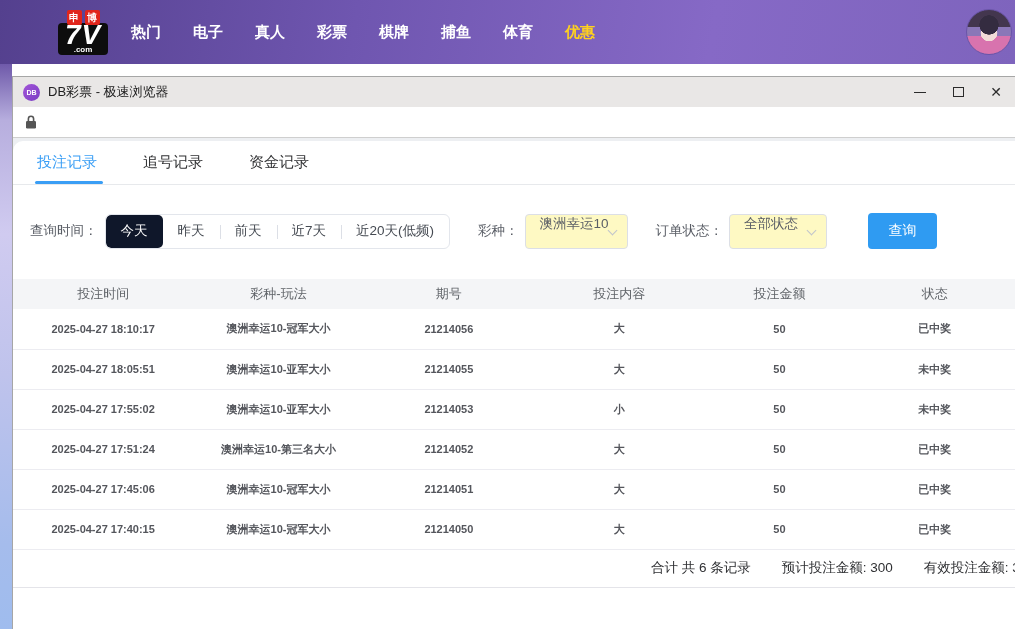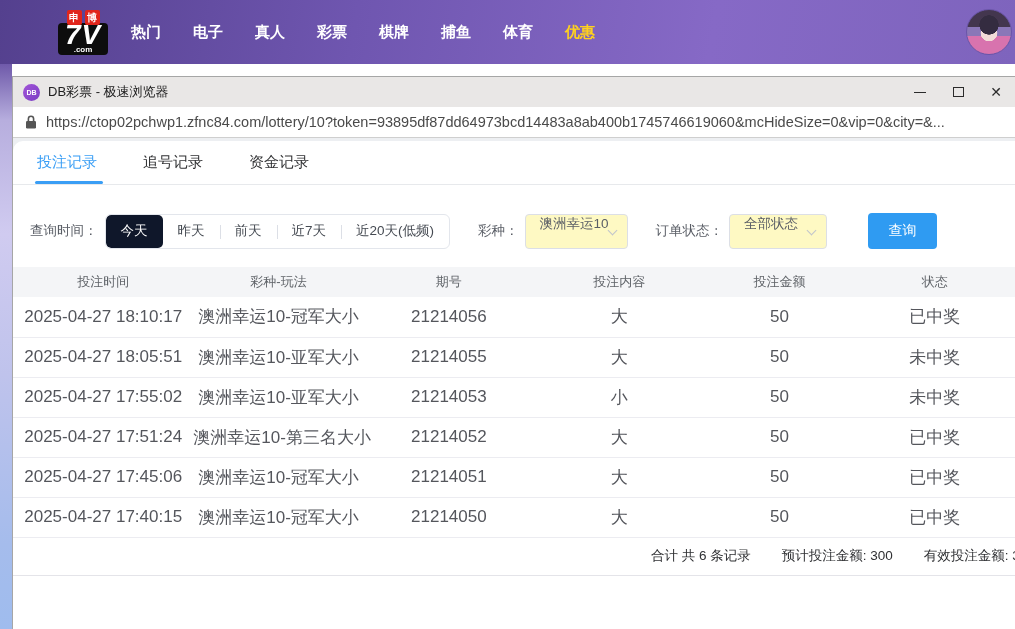--- a/index.html
+++ b/index.html
@@ -67,23 +67,23 @@
   .range-btn.sep::before { content:""; position:absolute; left:0; top:10px; height:14px; border-left:1px solid #dcdfe6; }
   .range-btn.active { background:#0f172a; color:#fff; border-radius:5px; }
   .select { position:relative; display:flex; align-items:flex-start; height:35px; border:1px solid #dcdfe6; border-radius:4px;
     background:#fef9c3; padding:0 30px 0 14px; font-size:13.5px; color:#5a5e66; cursor:pointer; white-space:nowrap; }
   .chev { position:absolute; right:11px; top:12px; width:7px; height:7px;
     border-right:1.6px solid #c0c4cc; border-bottom:1.6px solid #c0c4cc; transform:rotate(45deg); }
   .query-btn { margin-left:41px; width:69px; height:36px; background:#2f9bf2; color:#fff; font-size:14px;
     border:none; border-radius:4px; cursor:pointer; }
 
   
-  table.bets { width:100%; border-collapse:collapse; margin-top:18px; table-layout:fixed; }
+  table.bets { width:100%; border-collapse:collapse; margin-top:30px; table-layout:fixed; }
   table.bets th { height:30px; background:#f4f5f7; font-weight:normal; font-size:13px; color:#5f6368; text-align:center; }
-  table.bets td { height:40px; font-size:17px; color:#54565c; text-align:center; border-bottom:1px solid #ececf1; white-space:nowrap; }
+  table.bets td { height:40px; font-size:11px; color:#54565c; text-align:center; border-bottom:1px solid #ececf1; white-space:nowrap;font-weight:bold; }
   td.won { color:#f04c4c; }
   .col-0{width:18%} .col-1{width:17%} .col-2{width:17%} .col-3{width:17%} .col-4{width:15%} .col-5{width:16%}
 
   
   .totals { display:flex; align-items:center; height:38px; border-bottom:1px solid #e4e4e9;
     padding-left:638px; gap:31px; font-size:13.5px; color:#2f3033; white-space:nowrap; }
 </style>
 </head>
 <body>
 
@@ -129,21 +129,20 @@
           <span class="ic-close">✕</span>
         </div>
     </div>
   </div>
 
   <div class="urlbar">
     <svg class="lock" width="12" height="14" viewBox="0 0 12 14">
       <rect x="1" y="6" width="10" height="7.5" rx="1.2" fill="#555"></rect>
       <path d="M3.4 6 V3.8 a2.6 2.6 0 0 1 5.2 0 V6" fill="none" stroke="#555" stroke-width="1.6"></path>
     </svg>
-    <span class="url-text">https://ctop02pchwp1.zfnc84.com/lottery/10?token=93895df87dd64973bcd14483a8ab400b1745746619060&amp;mcHideSize=0&amp;vip=0&amp;city=&amp;...</span>
   </div>
 
   <div class="page">
     <div class="card">
 
       <div class="tabs">
           <div class="tab active">
             <span>投注记录</span>
             <span class="tab-underline"></span>
           </div>

